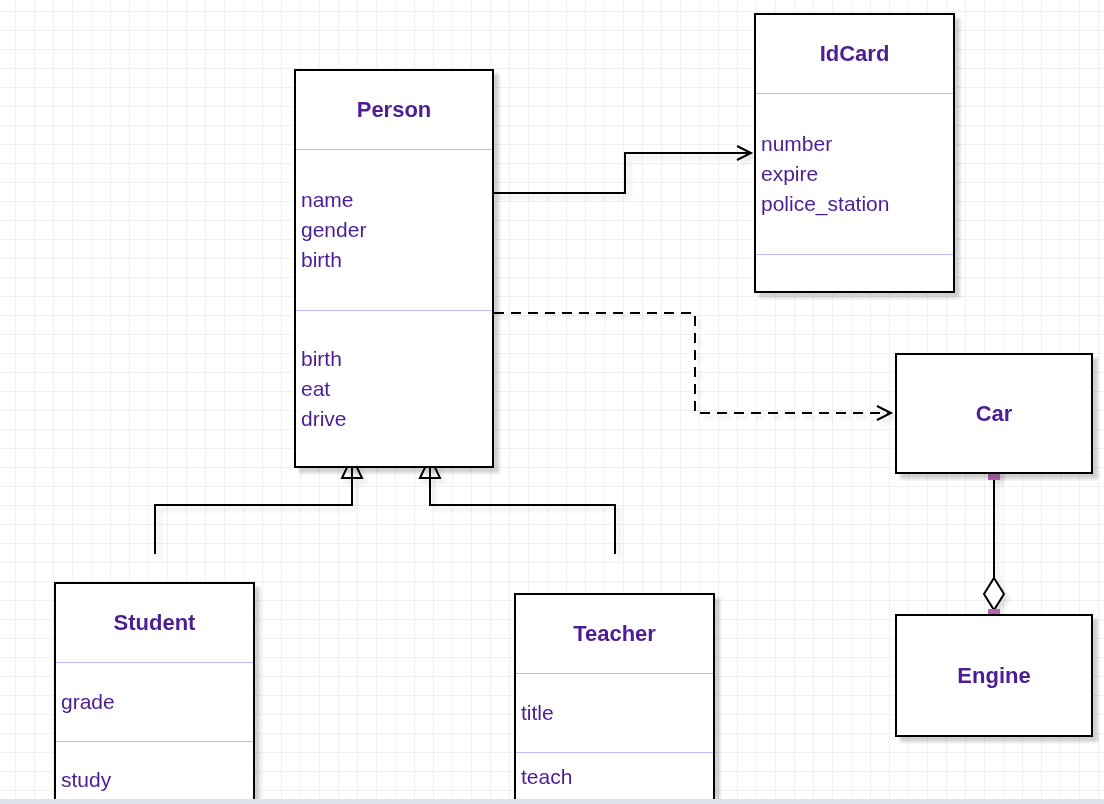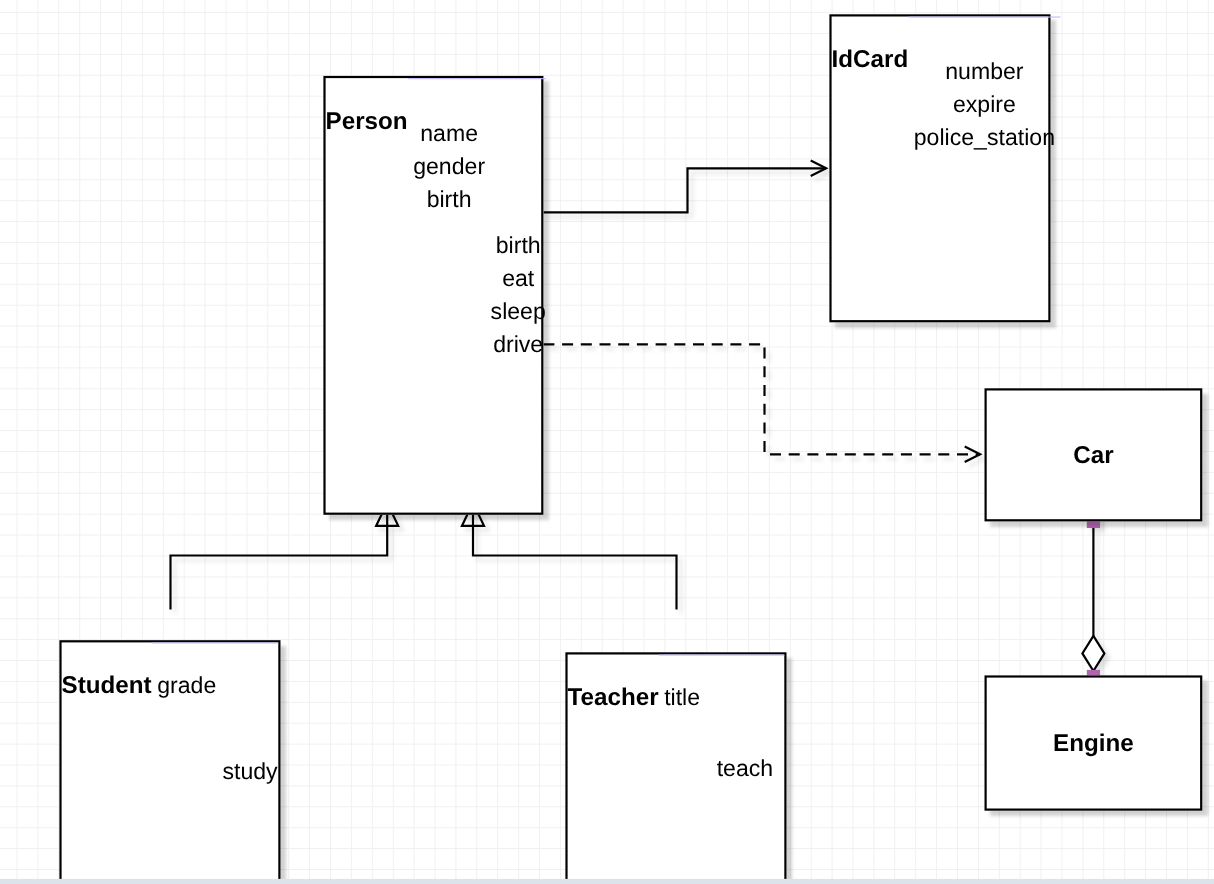--- a/index.html
+++ b/index.html
@@ -29,22 +29,22 @@
     filter: drop-shadow(4px 4px 2px rgba(0,0,0,0.12));
   }
   #edges path { stroke: #000000; stroke-width: 2; fill: none; }
   .uml-class {
     position: absolute;
     box-sizing: border-box;
     background: #ffffff;
     border: 2px solid #000000;
     box-shadow: 5px 5px 3px rgba(0,0,0,0.18);
     display: flex;
-    color: #000000;
-    text-align: center;
+    flex-direction: column;
+    color: #4c1d95;
   }
   .uml-title {
     flex: 0 0 auto;
     display: flex;
     align-items: center;
     justify-content: center;
     font-weight: bold;
     font-size: 22px;
   }
   .uml-title.fill { flex: 1 1 auto; }
@@ -98,21 +98,20 @@
   <div class="uml-class" style="left:294px; top:54px; width:200px; height:399px;margin-top:15px;">
     <div class="uml-title" style="height:78px">Person</div>
     <div class="uml-section" style="height:161px">
       <div>name</div>
       <div>gender</div>
       <div>birth</div>
     </div>
     <div class="uml-section grow">
       <div>birth</div>
       <div>eat</div>
-      <div>sleep</div>
       <div>drive</div>
     </div>
   </div>
 
   <div class="uml-class" style="left:754px; top:13px; width:201px; height:280px;">
     <div class="uml-title" style="height:78px">IdCard</div>
     <div class="uml-section" style="height:161px">
       <div>number</div>
       <div>expire</div>
       <div>police_station</div>

